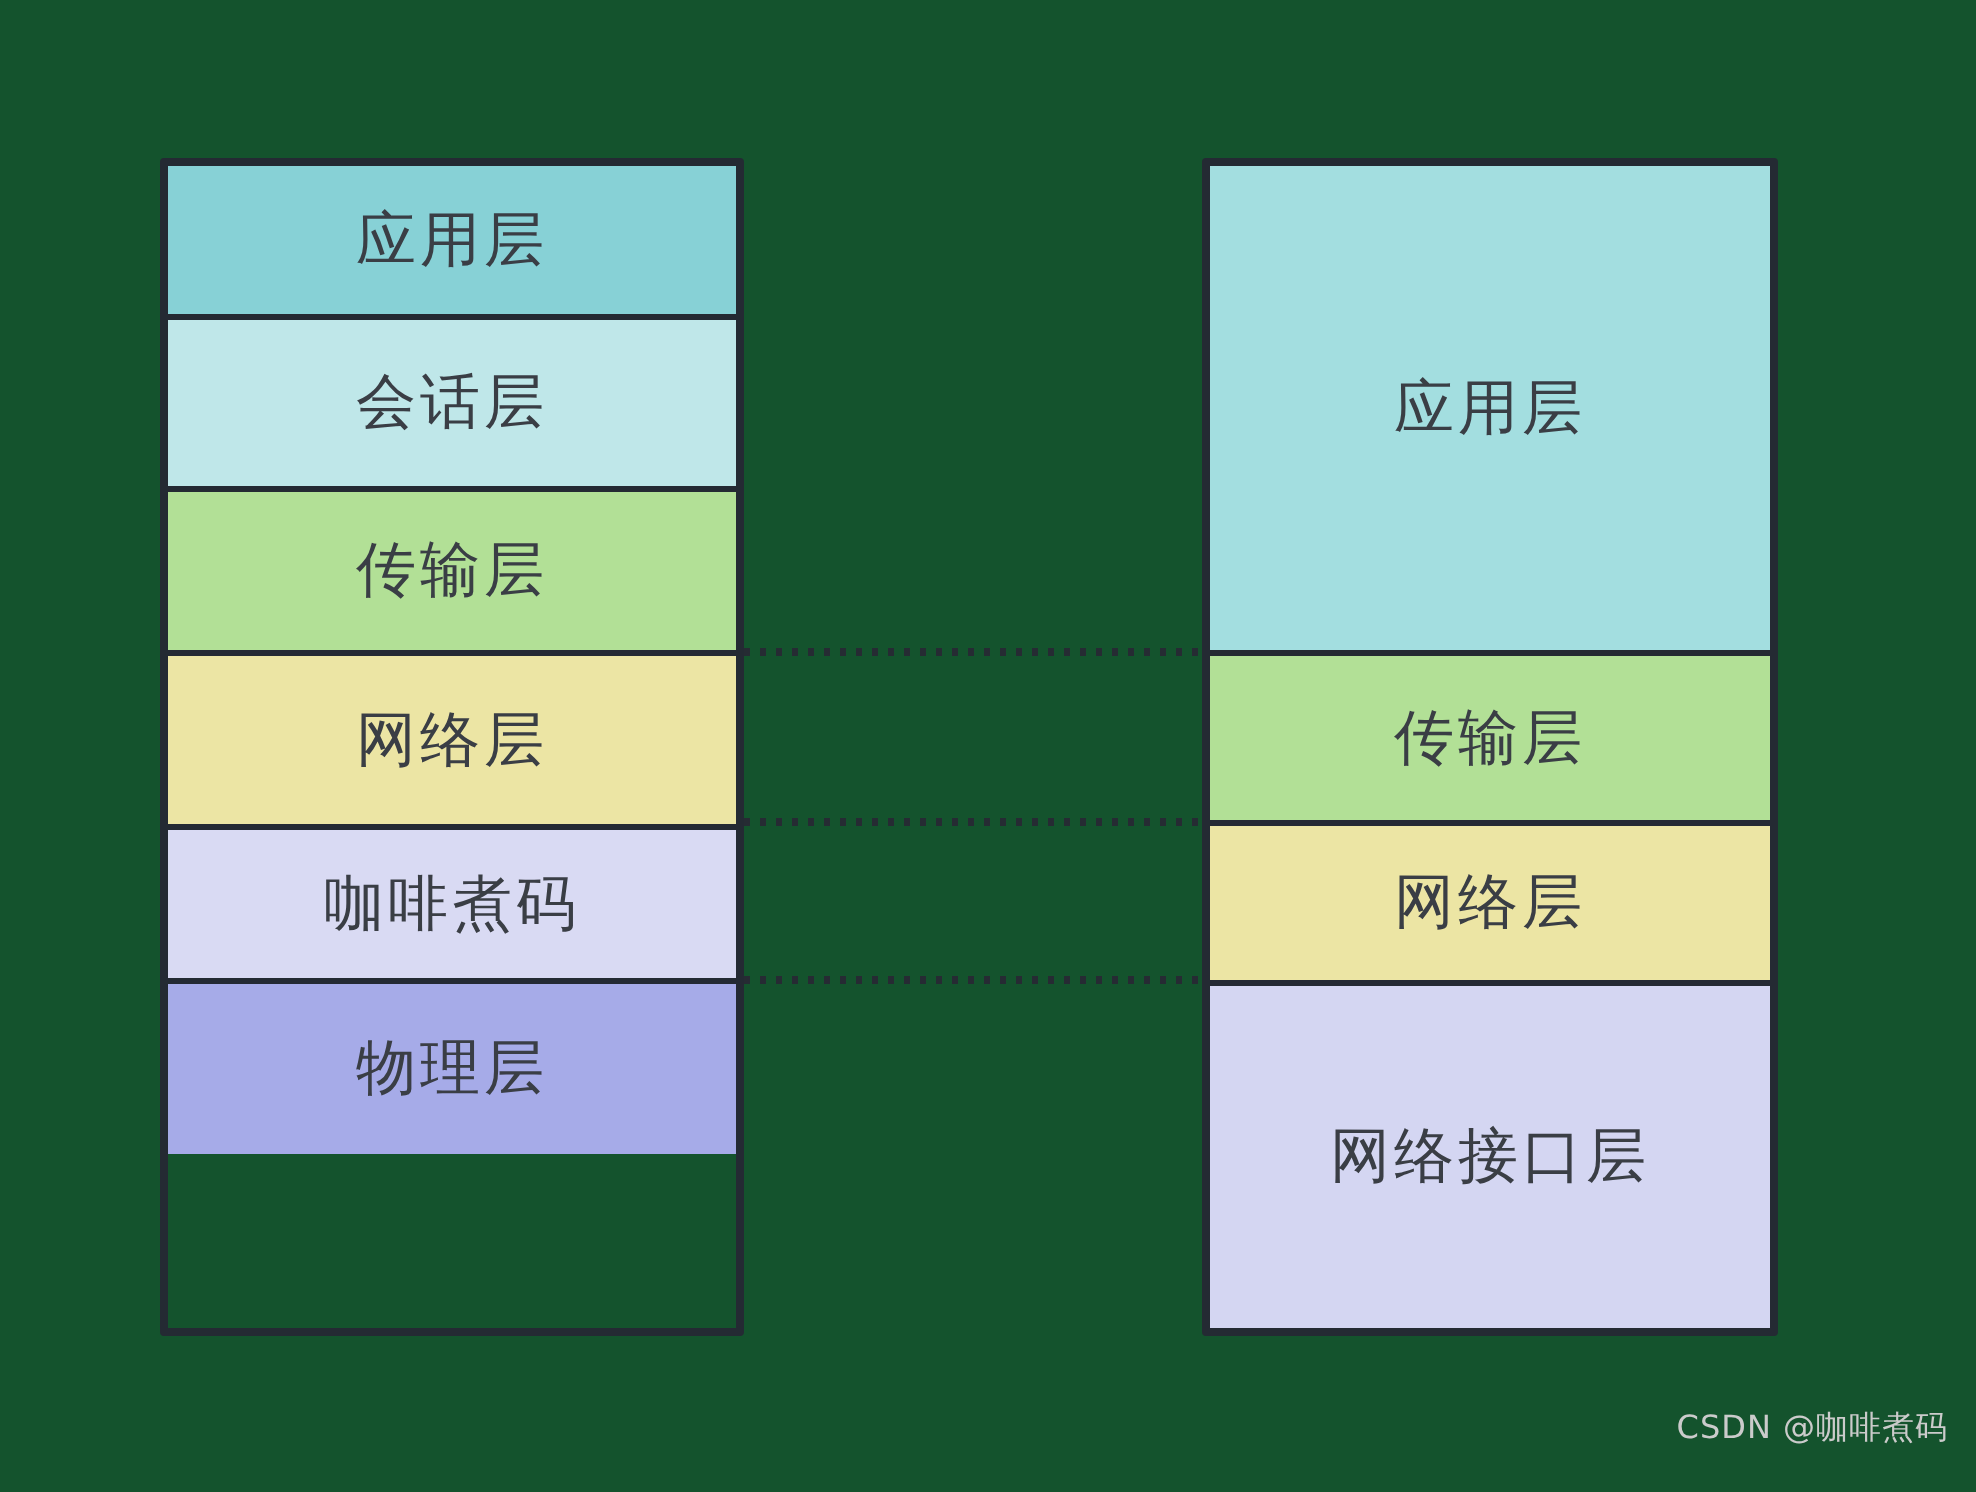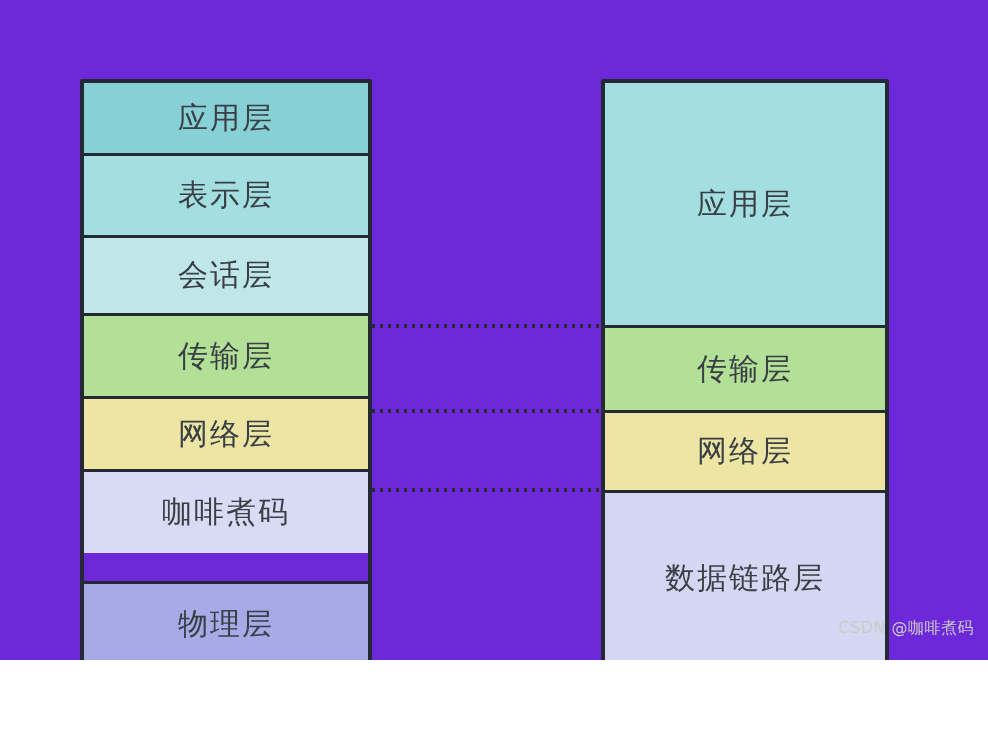--- a/index.html
+++ b/index.html
@@ -3,22 +3,22 @@
 <meta charset="utf-8">
 <style>
   html, body {
     margin: 0;
     padding: 0;
     background: #ffffff;
   }
   .canvas {
     position: relative;
     width: 988px;
-    height: 660px;
-    background: #6d28d9;
+    height: 746px;
+    background: #14532d;
     font-family: "DejaVu Sans", "Liberation Sans", sans-serif;
     overflow: hidden;
   }
   .column {
     position: absolute;
     top: 79px;
     height: 589px;
     box-sizing: border-box;
     border: 4px solid #242a33;
     display: flex;
@@ -72,34 +72,33 @@
     letter-spacing: 0.5px;
   }
 </style>
 </head>
 <body>
 
 <div class="canvas">
 
   <div class="column osi">
     <div class="row" style="background: rgb(135, 209, 214);">应用层</div>
-    <div class="row" style="background: rgb(163, 222, 224);">表示层</div>
     <div class="row" style="background: rgb(191, 231, 233);">会话层</div>
     <div class="row" style="background: rgb(178, 224, 150);">传输层</div>
     <div class="row" style="background: rgb(236, 229, 164);">网络层</div>
     <div class="row" style="background: rgb(217, 218, 243);">咖啡煮码</div>
-    <div class="row" style="background: rgb(166, 171, 232); margin-top: 28px;">物理层</div>
+    <div class="row" style="background: rgb(166, 171, 232);">物理层</div>
   </div>
 
   <div class="connector c1"></div>
   <div class="connector c2"></div>
   <div class="connector c3"></div>
 
   <div class="column tcp">
     <div class="row" style="background: rgb(163, 222, 224);">应用层</div>
     <div class="row" style="background: rgb(178, 224, 150);">传输层</div>
     <div class="row" style="background: rgb(236, 229, 164);">网络层</div>
-    <div class="row" style="background: rgb(212, 214, 242);">数据链路层</div>
+    <div class="row" style="background: rgb(212, 214, 242);">网络接口层</div>
   </div>
 
   <div class="watermark">CSDN @咖啡煮码</div>
 
 </div>
 
 </body></html>

